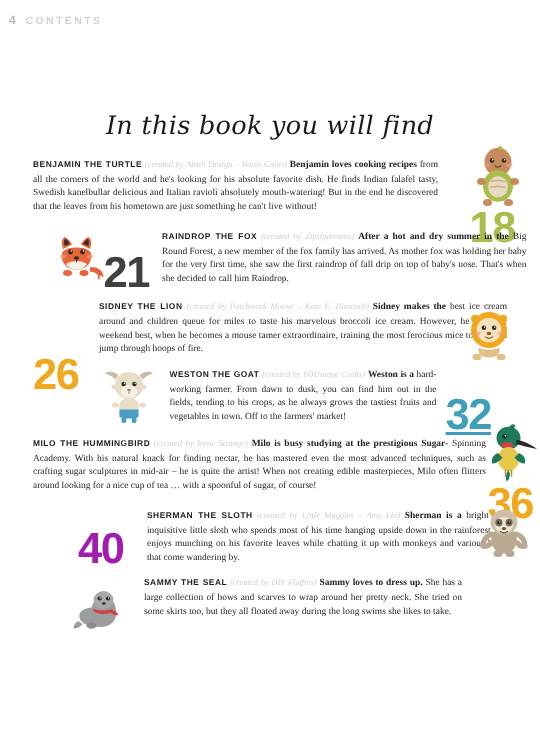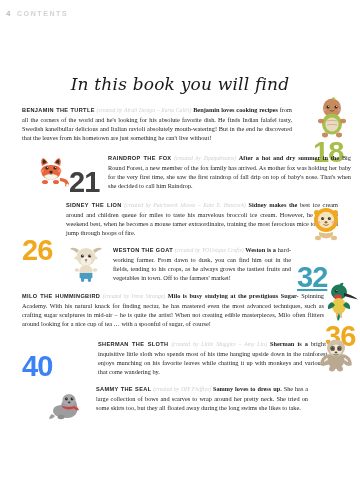--- a/index.html
+++ b/index.html
@@ -237,21 +237,21 @@
     </div>
   </div>
 
   <div class="entry" id="e-sloth" style="height:44px;">
     <div class="entry-body">
       <span class="ename">SHERMAN THE SLOTH</span>
       <span class="credit">(created by Little Muggles – Amy Lin)</span>
       <span class="lead">Sherman is a</span>
       <span>bright and inquisitive little sloth who spends most of his time hanging upside down in the rainforest. He enjoys munching on his favorite leaves while chatting it up with monkeys and various birds that come wandering by.</span>
     </div>
-    <div class="pagenum" style="color: #3b82f6;">40</div>
+    <div class="pagenum" style="color: #a21caf; margin-left: 30px;">40</div>
     <div class="critter">
       <svg width="36" height="40" viewBox="0 0 36 40">
         <ellipse cx="18" cy="24" rx="8.5" ry="9" fill="#b9a991"></ellipse>
         <ellipse cx="18" cy="12" rx="9" ry="8.4" fill="#cdbfa8"></ellipse>
         <ellipse cx="18" cy="14" rx="6" ry="5.4" fill="#efe7d6"></ellipse>
         <ellipse cx="14.6" cy="12.4" rx="2.4" ry="2.6" fill="#7b6a55"></ellipse>
         <ellipse cx="21.4" cy="12.4" rx="2.4" ry="2.6" fill="#7b6a55"></ellipse>
         <circle cx="14.6" cy="12.4" r="1.2" fill="#2b2b2b"></circle>
         <circle cx="21.4" cy="12.4" r="1.2" fill="#2b2b2b"></circle>
         <circle cx="15" cy="12" r="0.4" fill="#fff"></circle>

